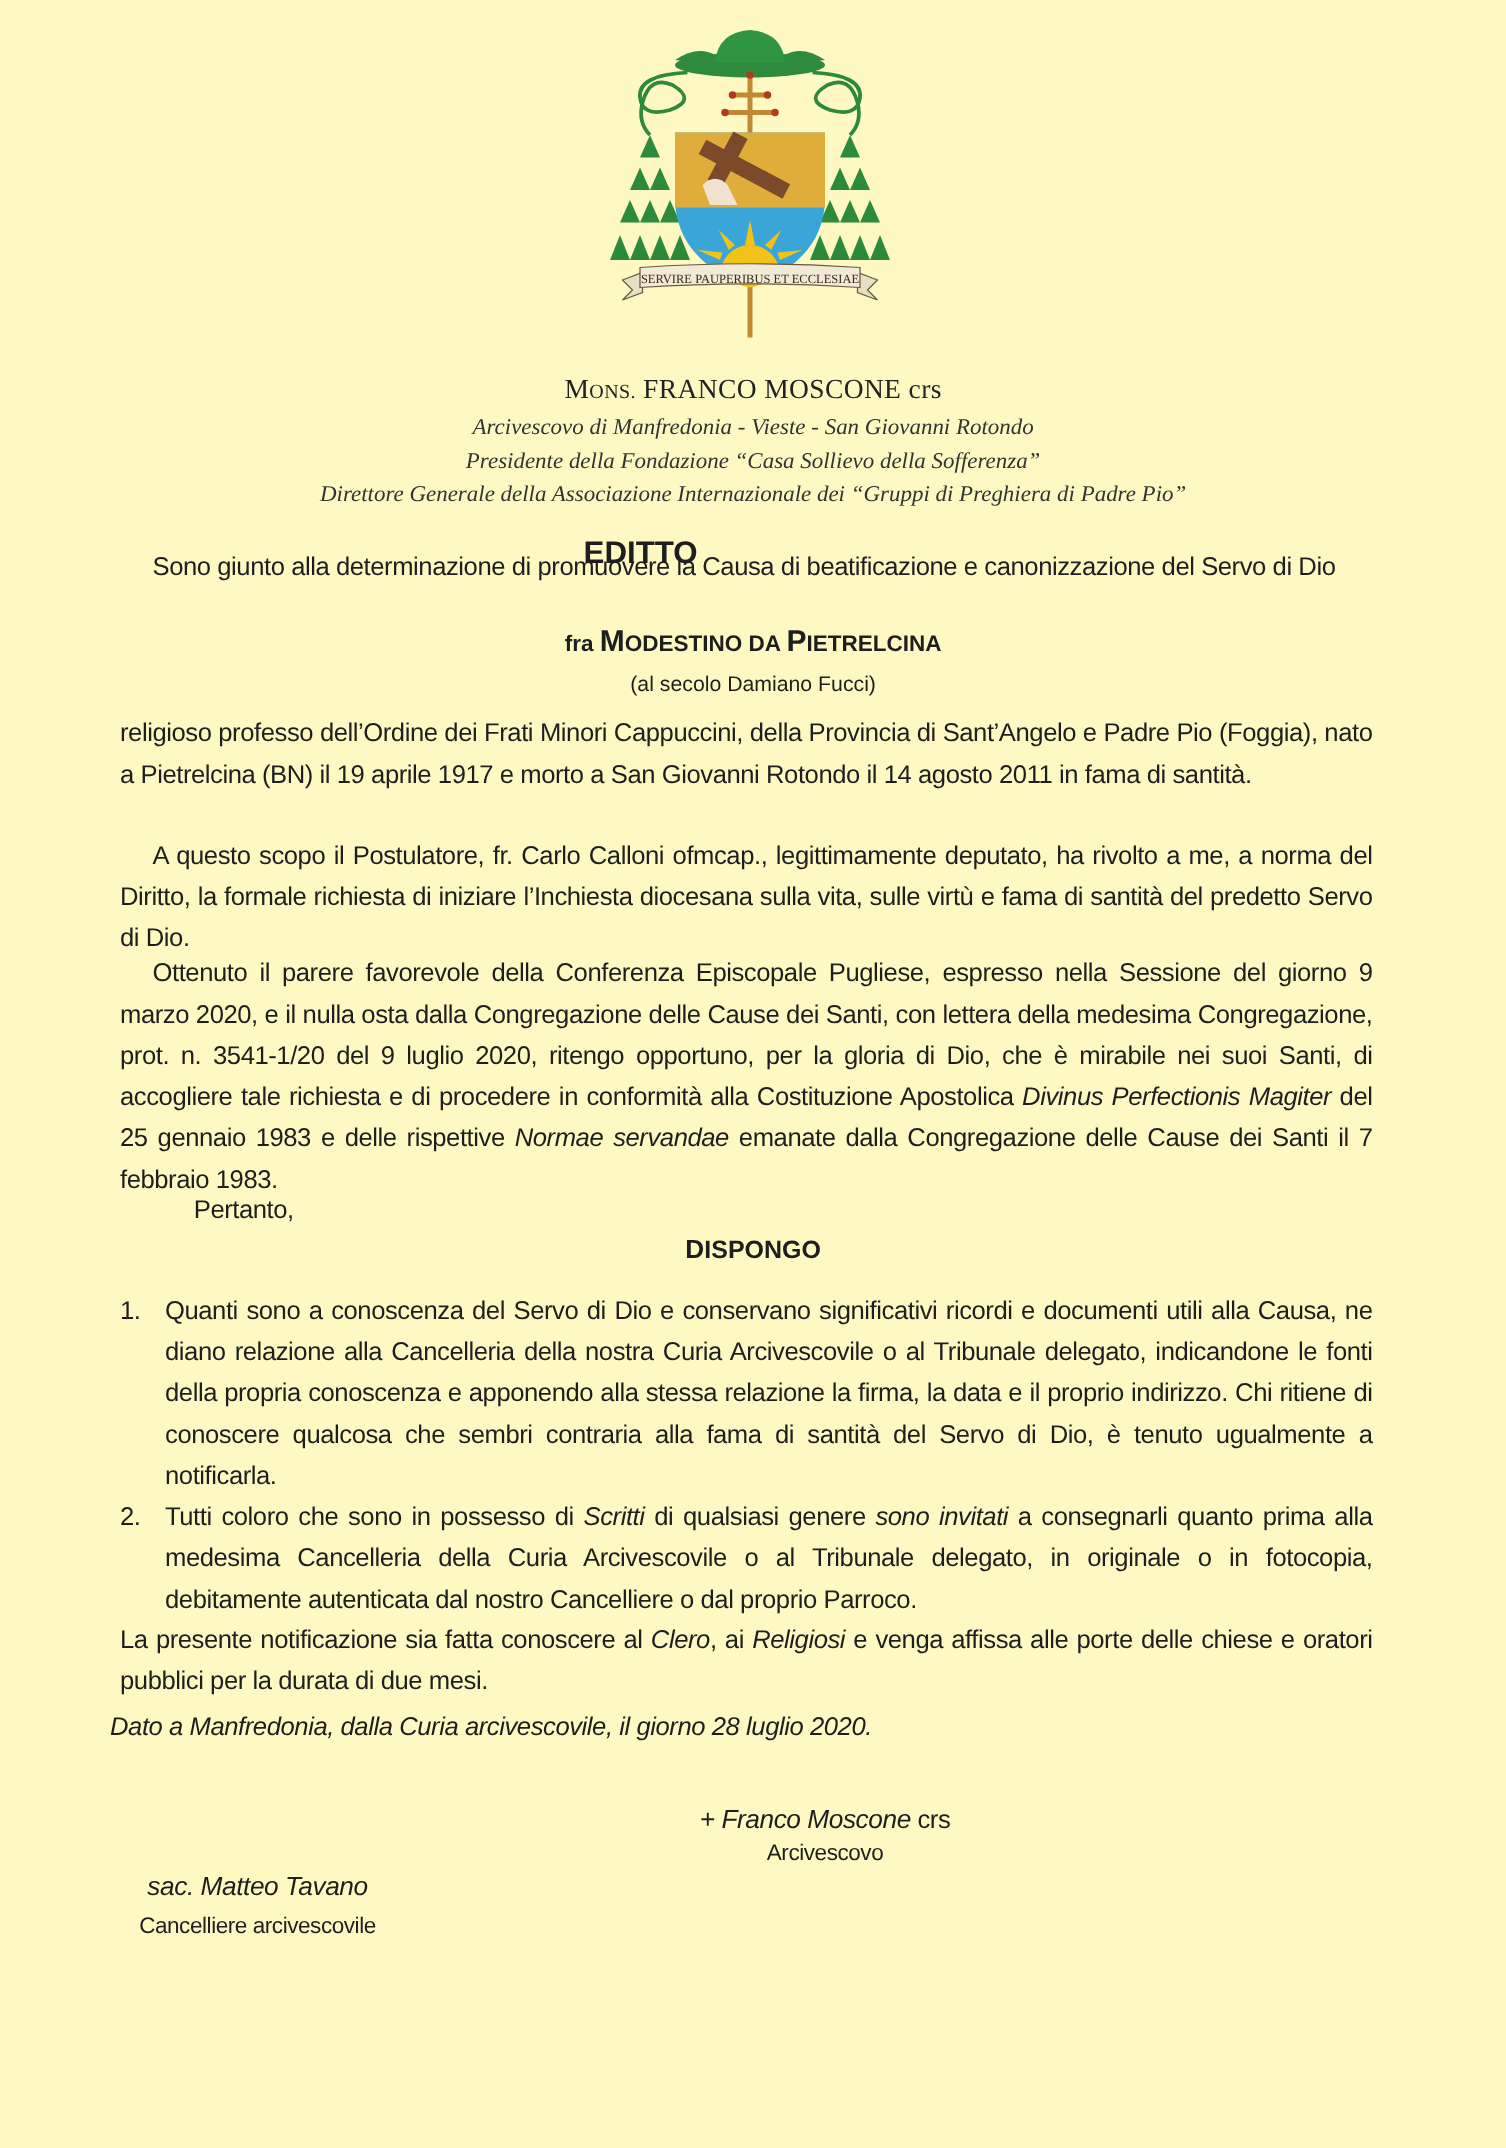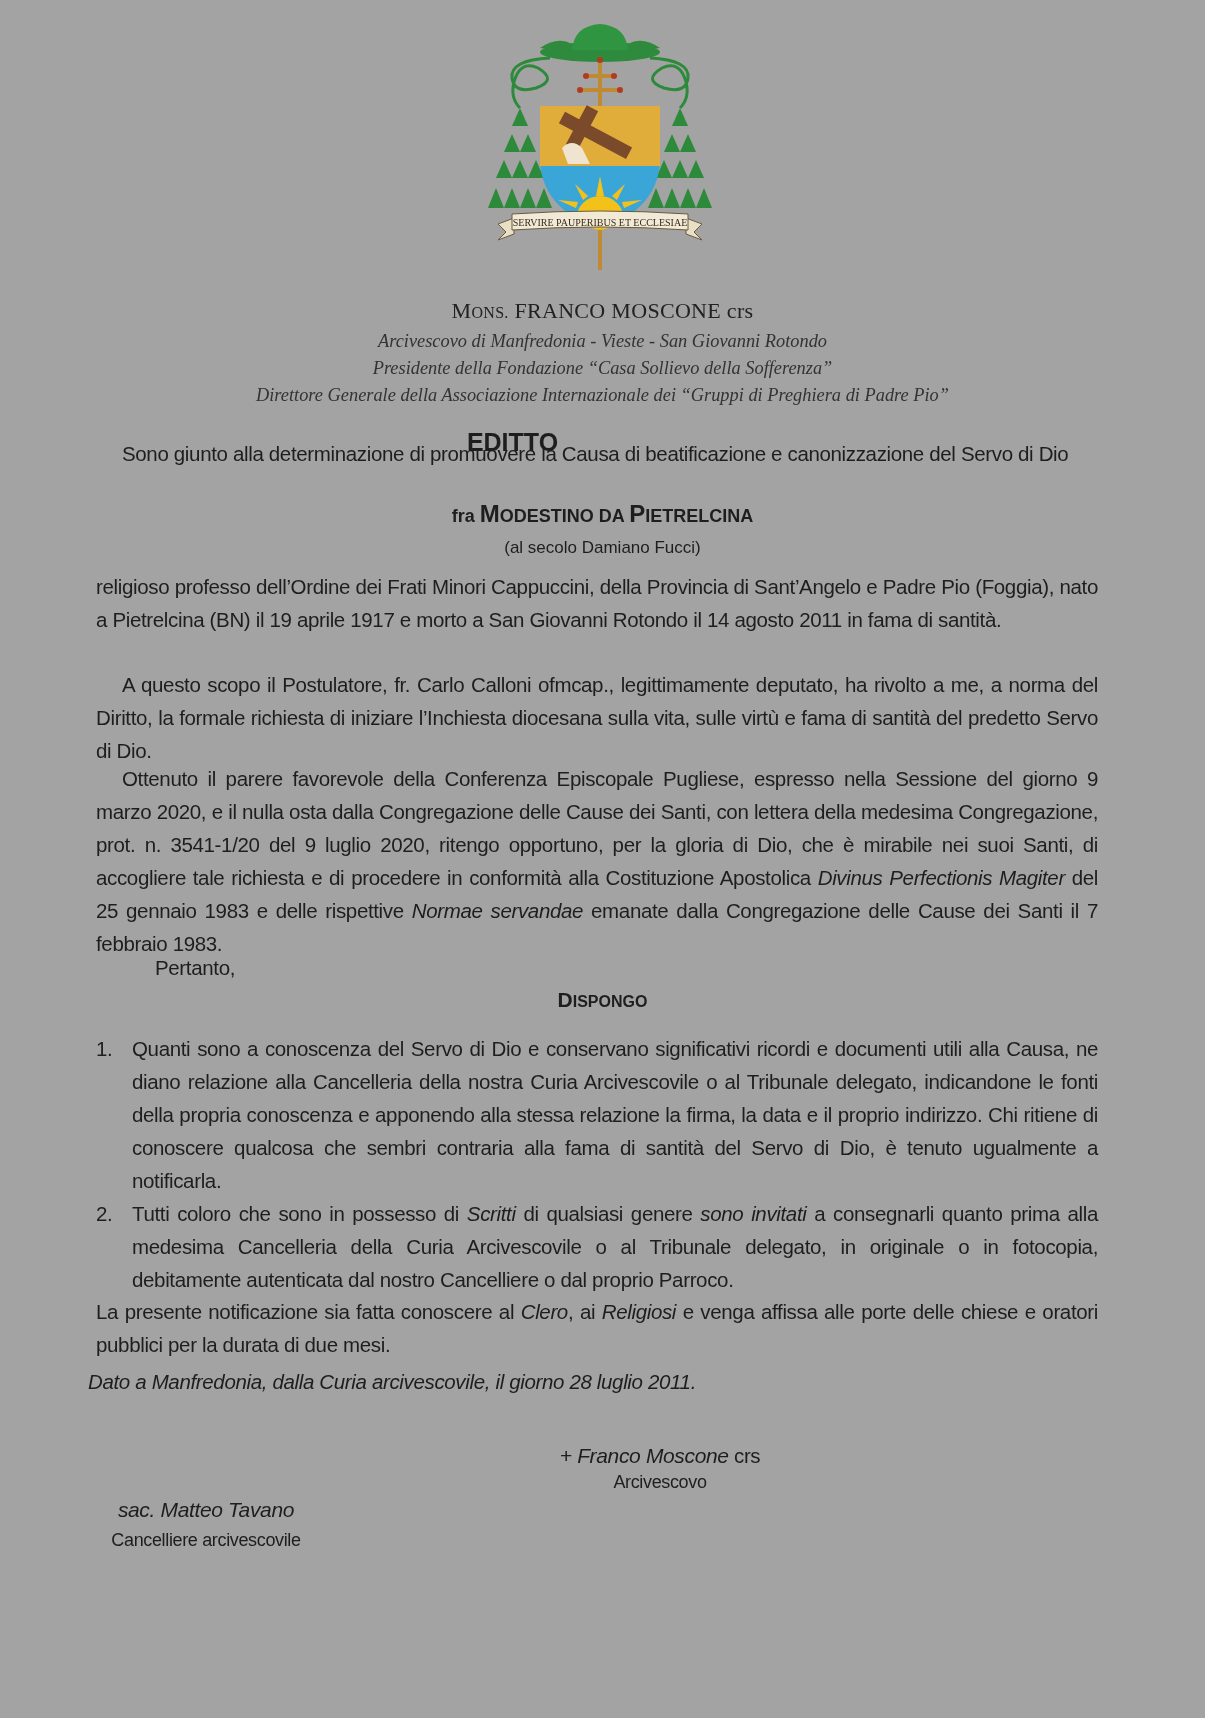--- a/index.html
+++ b/index.html
@@ -1,38 +1,38 @@
 <!DOCTYPE html>
 <html><head>
 <meta charset="utf-8">
 <style>
   html, body { margin: 0; padding: 0; background: #ffffff; }
   body { width: 1205px; height: 1718px; position: relative; overflow: hidden; color: #1e1e1e; }
-  .page { position: absolute; left: 0; top: 0; width: 1205px; height: 1718px; background: #a3a3a3; }
+  .page { position: absolute; left: 0; top: 0; width: 1205px; height: 1718px; background: #fef9c3; }
 
   
   .crest { position: absolute; left: 440px; top: 8px; width: 320px; height: 272px; }
 
   
   .header { position: absolute; left: 0; top: 298px; width: 1205px; text-align: center; font-family: "Liberation Serif", "DejaVu Serif", serif; }
   .hdr-name { font-size: 22px; letter-spacing: 0.3px; color: #222; margin-bottom: 4px; }
   .hdr-name .sc { font-size: 16px; text-align: center; }
   .hdr-line { font-style: italic; font-size: 18px; line-height: 27px; color: #333; transform: scaleX(1.02); }
 
   .sans { font-family: "Liberation Sans", "DejaVu Sans", sans-serif; }
   .body-font { font-family: "Liberation Sans", "DejaVu Sans", sans-serif; font-size: 20.5px; color: #1e1e1e; letter-spacing: -0.35px; }
 
   .title { position: absolute; left: 0; top: 428px; width: 1025px; text-align: center; font-weight: bold; font-size: 25px; }
   .para { position: absolute; left: 96px; width: 1002px; line-height: 33px; text-align: justify; }
   .center { position: absolute; left: 0; width: 1205px; text-align: center; }
   .servant { font-weight: bold; font-size: 24px; }
   .servant .small { font-size: 18px; }
   .secolo { font-size: 17px; }
   .dispongo { font-weight: bold; font-size: 21px; }
-  .dispongo .small { font-size: 16px; }
+  .dispongo .small { font-size: 20px; }
   .list { position: absolute; left: 96px; width: 1002px; margin: 0; padding: 0; list-style: none; }
   .list li { position: relative; padding-left: 36px; line-height: 33px; text-align: justify; margin-bottom: 0; }
   .list li .num { position: absolute; left: 0; top: 0; }
   .indent { display: inline-block; width: 26px; }
   .sig { position: absolute; text-align: center; }
   .sig .it { font-style: italic; font-size: 21px; }
   .sig .lbl { font-size: 18px; }
   i { }
 </style>
 </head>
@@ -166,21 +166,21 @@
     <li>
       <span class="num">2.</span>
       <span>Tutti coloro che sono in possesso di </span><i>Scritti</i><span> di qualsiasi genere </span><i>sono invitati</i><span> a consegnarli quanto prima alla medesima Cancelleria della Curia Arcivescovile o al Tribunale delegato, in originale o in fotocopia, debitamente autenticata dal nostro Cancelliere o dal proprio Parroco.</span>
     </li>
   </ul>
 
   <div class="para body-font" style="top:1295px;">
     <span>La presente notificazione sia fatta conoscere al </span><i>Clero</i><span>, ai </span><i>Religiosi</i><span> e venga affissa alle porte delle chiese e oratori pubblici per la durata di due mesi.</span>
   </div>
 
-  <div class="body-font" style="position:absolute; left:88px; top:1370px; font-style:italic;">Dato a Manfredonia, dalla Curia arcivescovile, il giorno 28 luglio 2011.</div>
+  <div class="body-font" style="position:absolute; left:88px; top:1370px; font-style:italic;">Dato a Manfredonia, dalla Curia arcivescovile, il giorno 28 luglio 2020.</div>
 
   <div class="sig body-font" style="left:96px; top:1498px; width:220px;">
     <div class="it">sac. Matteo Tavano</div>
     <div class="lbl" style="margin-top:8px;">Cancelliere arcivescovile</div>
   </div>
 
   <div class="sig body-font" style="left:540px; top:1444px; width:240px;">
     <div><span class="it">+ Franco Moscone</span><span> crs</span></div>
     <div class="lbl" style="margin-top:4px;">Arcivescovo</div>
   </div>

